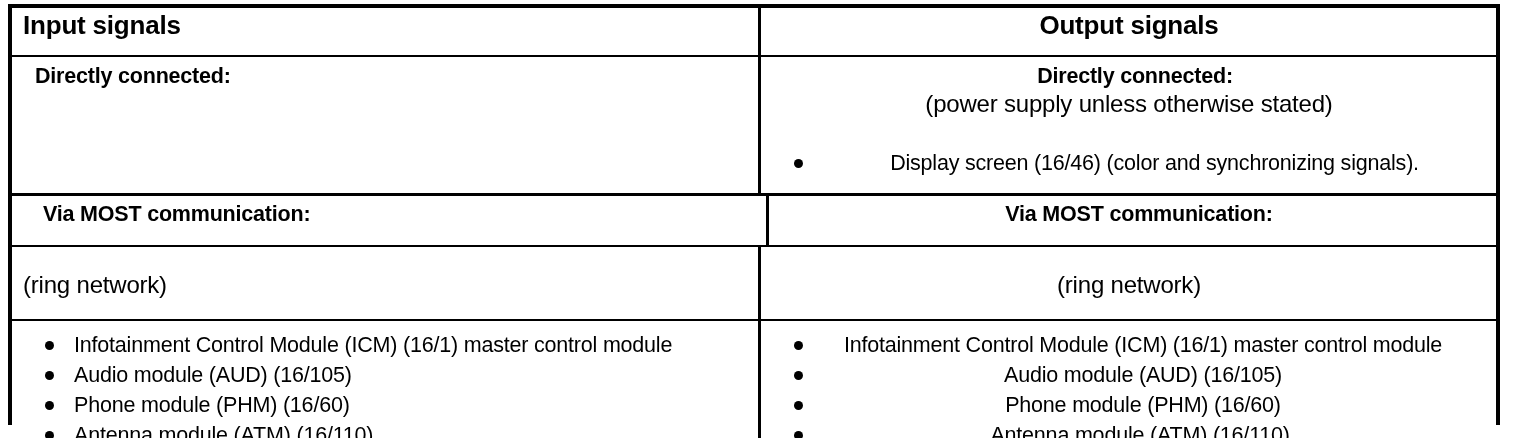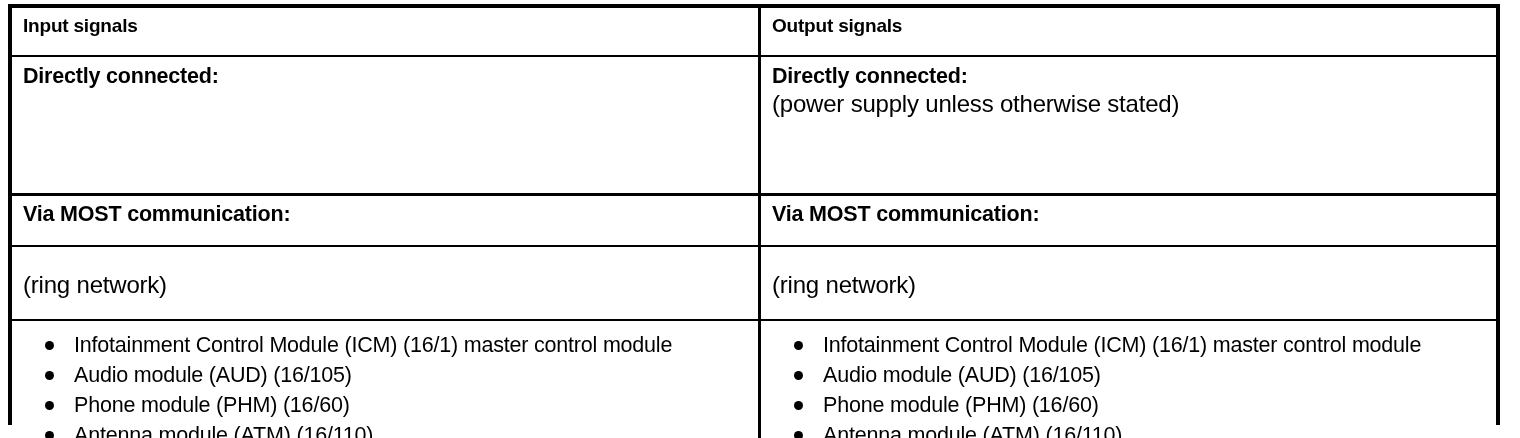--- a/index.html
+++ b/index.html
@@ -34,54 +34,56 @@
     border: 4px solid #000000;
     background: #ffffff;
   }
 
   .trow {
     display: flex;
     width: 100%;
     box-sizing: border-box;
   }
   .trow.sep-thin  { border-top: 2px solid #000000; }
-  .trow.sep-thick { border-top: 3px solid #000000; }
+  .trow.sep-thick { border-top: 3px solid #000000; padding-left: 8px; }
 
   .cell {
     box-sizing: border-box;
     padding: 0;
     background: #ffffff;
   }
   .cell.left {
     width: 749px;
     flex: 0 0 749px;
     border-right: 3px solid #000000;
   }
   .cell.right {
     flex: 1 1 auto;
+    text-align: center;
   }
 
   .cell-inner {
     padding: 5px 10px 6px 11px;
   }
 
   
   .hdr {
-    font-size: 19px;
+    font-size: 26px;
     font-weight: bold;
     line-height: 27px;
     letter-spacing: -0.2px;
     white-space: nowrap;
   }
   .lead {
     font-size: 21.5px;
     font-weight: bold;
     line-height: 28px;
     letter-spacing: -0.2px;
     white-space: nowrap;
+    margin-left: 12px;
   }
   .plain {
     font-size: 24px;
     font-weight: normal;
     line-height: 28px;
     letter-spacing: -0.2px;
     white-space: nowrap;
   }
 
   
@@ -147,20 +149,26 @@
     <div class="trow row-direct sep-thin">
       <div class="cell left">
         <div class="cell-inner">
           <div class="lead">Directly connected:</div>
         </div>
       </div>
       <div class="cell right">
         <div class="cell-inner">
           <div class="lead">Directly connected:</div>
           <div class="plain">(power supply unless otherwise stated)</div>
+          <ul class="blist wide top-gap">
+            <li>
+              <span class="dot"></span>
+              <span class="btext nowrapline">Display screen (16/46) (color and synchronizing signals).</span>
+            </li>
+          </ul>
         </div>
       </div>
     </div>
 
     <div class="trow row-most sep-thick">
       <div class="cell left">
         <div class="cell-inner">
           <div class="lead">Via MOST communication:</div>
         </div>
       </div>

